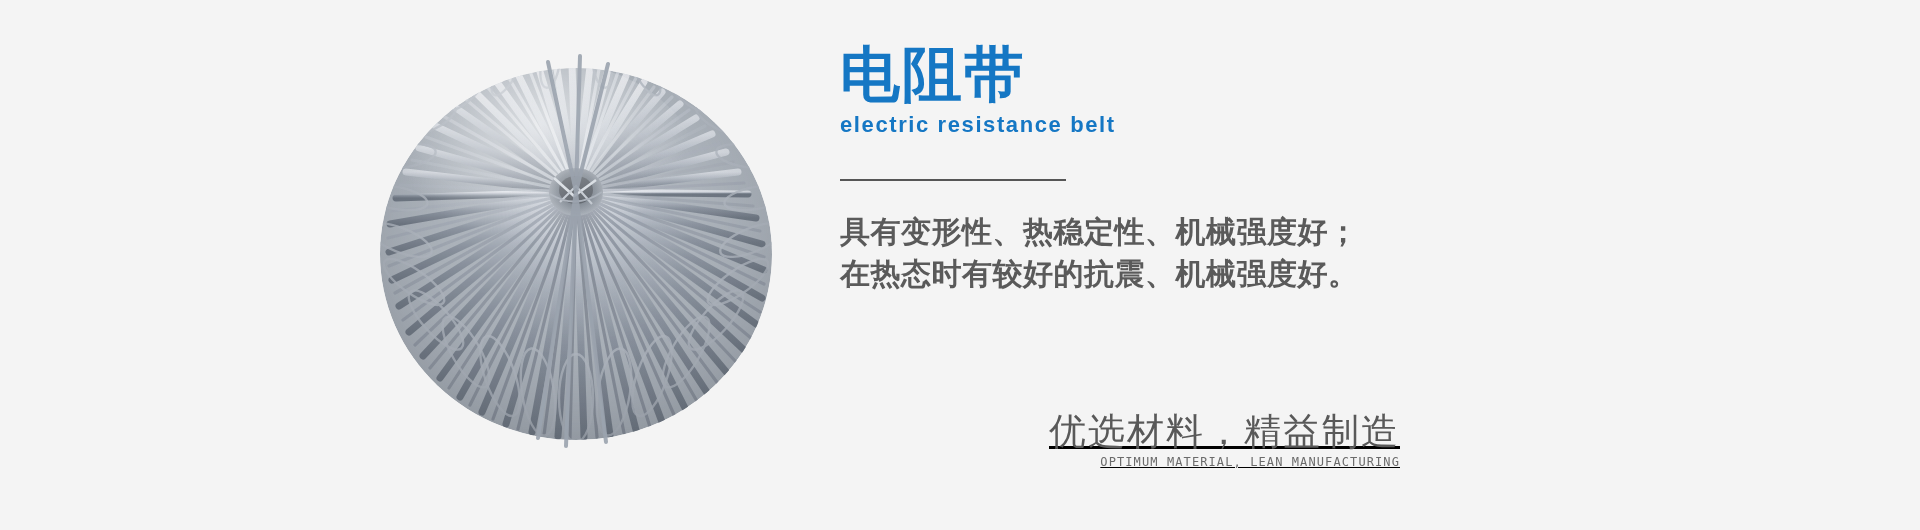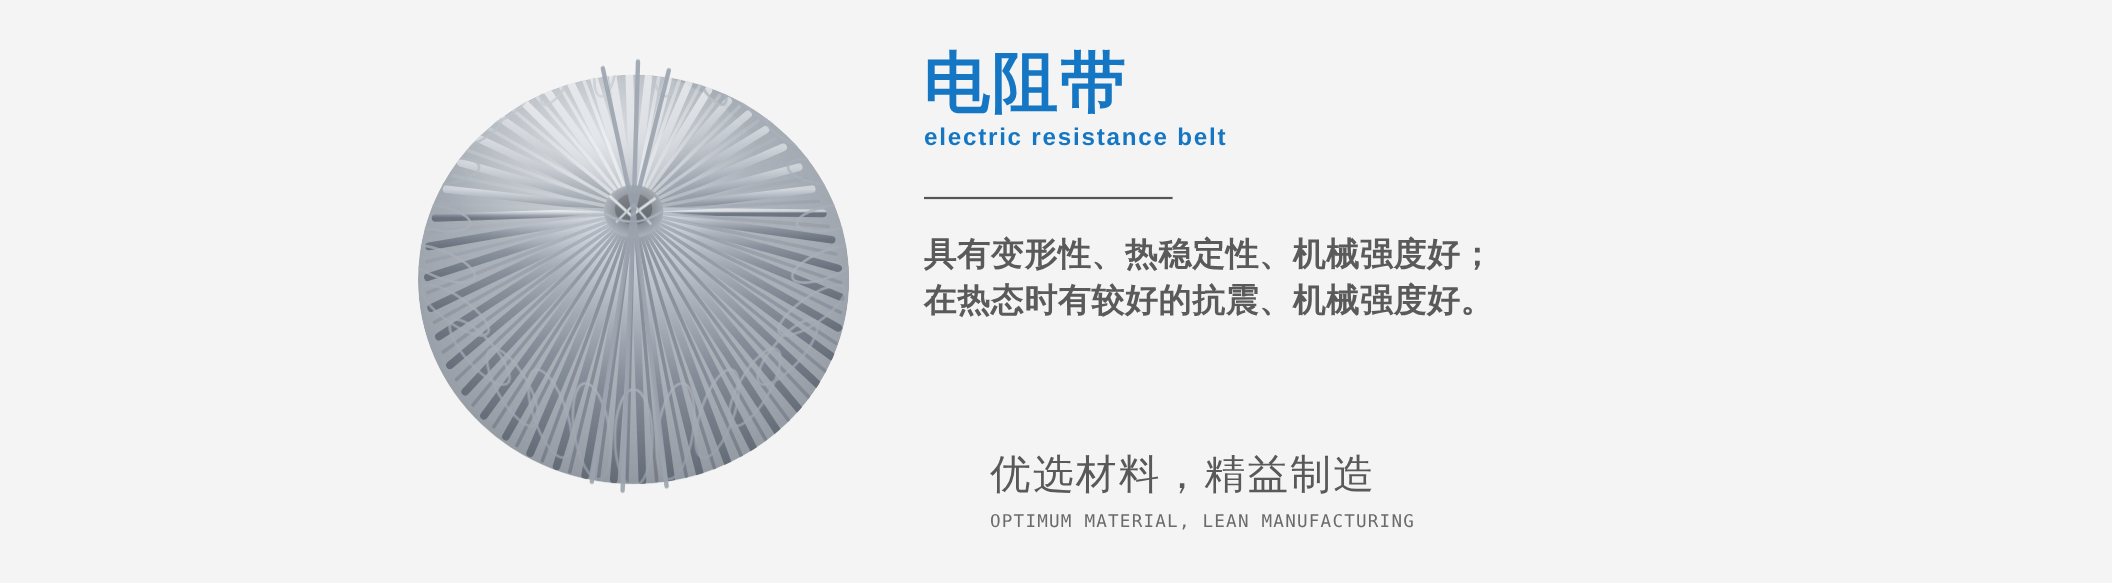--- a/index.html
+++ b/index.html
@@ -96,34 +96,35 @@
     font-weight: bold;
     letter-spacing: 0.5px;
     white-space: nowrap;
   }
 
   .slogan-block {
     position: absolute;
     left: 60px;
     top: 410px;
     width: 500px;
-    text-align: left;
+    text-align: right;
+    text-decoration: underline;
   }
   .slogan-cn {
     font-size: 37px;
     line-height: 44px;
     color: #595959;
     letter-spacing: 2px;
     white-space: nowrap;
     font-weight: normal;
   }
   .slogan-en {
-    margin-top: 13px;
+    margin-top: 1px;
     font-family: "DejaVu Sans Mono", "Liberation Mono", monospace;
-    font-size: 16px;
+    font-size: 12px;
     line-height: 14px;
     color: #6b6b6b;
     letter-spacing: 1.1px;
     white-space: nowrap;
   }
 </style>
 </head>
 <body>
 
 <div class="banner">

